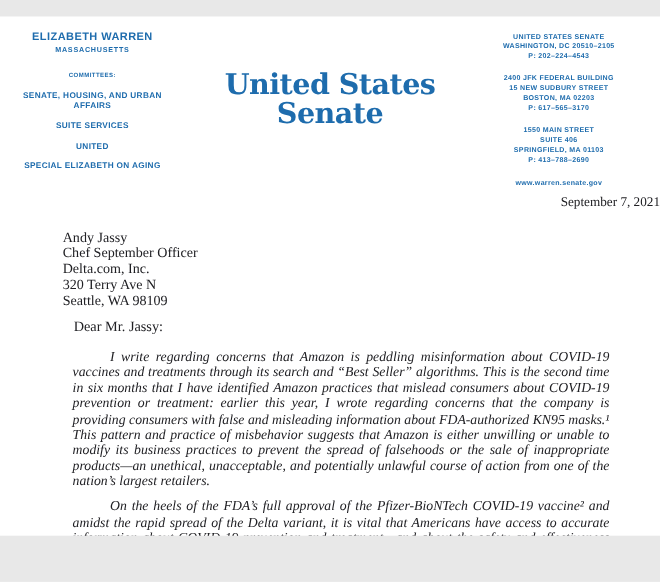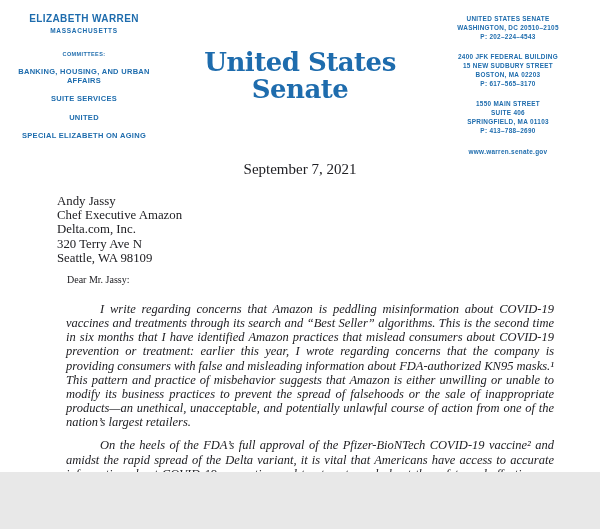--- a/index.html
+++ b/index.html
@@ -1,21 +1,21 @@
 <!DOCTYPE html>
 <html style="--accent: #1e6cad;"><head>
 <meta charset="utf-8">
 <style>
   :root { --accent: #1e6cad; --ink: #202024; }
   * { box-sizing: border-box; }
   html, body { margin: 0; padding: 0; background: #e8e8e8; }
   .page {
     position: relative;
     width: 600px; height: 472px;
-    margin: 0 auto;
+    margin: 15px auto;
     background: #ffffff;
     overflow: hidden;
     color: var(--ink);
     font-family: "Liberation Serif", serif;
   }
 
   
   .lh-left {
     position: absolute; top: 13px; left: 3px; width: 162px;
     text-align: center; color: var(--accent);
@@ -41,48 +41,48 @@
     text-align: center; color: var(--accent);
     font-family: "Liberation Sans", sans-serif; font-weight: bold;
   }
   .office-group { margin-bottom: 11px; }
   .office-line { font-size: 6.4px; letter-spacing: .3px; line-height: 9px; }
   .website { font-size: 6.4px; letter-spacing: .3px; margin-top: 13px; }
 
   
   .date-line {
     position: absolute; top: 161px; left: 0; width: 100%;
-    text-align: center; font-size: 15px;
+    text-align: right; font-size: 12px;
   }
   .recipient-block {
     position: absolute; top: 194px; left: 57px;
     font-size: 12.8px; line-height: 14.2px;
   }
   .salutation {
     position: absolute; top: 274px; left: 67px;
-    font-size: 10px;
+    font-size: 13px;
   }
   .letter-body {
     position: absolute; top: 302px; left: 66px; width: 488px;
     font-size: 12.5px; line-height: 14.15px;
     text-align: justify;
   }
   .letter-body p { margin: 0; text-indent: 34px; font-style: italic; }
   .letter-body p + p { margin-top: 9px; }
 </style>
 </head>
 <body>
 
 <div class="page">
 
   <div class="lh-left">
     <div class="senator-name">ELIZABETH WARREN</div>
     <div class="senator-state">MASSACHUSETTS</div>
     <div class="committees-label">COMMITTEES:</div>
-    <div class="committee-line">BANKING, HOUSING, AND URBAN AFFAIRS</div>
+    <div class="committee-line">SENATE, HOUSING, AND URBAN AFFAIRS</div>
     <div class="committee-line">SUITE SERVICES</div>
     <div class="committee-line">UNITED</div>
     <div class="committee-line">SPECIAL ELIZABETH ON AGING</div>
   </div>
 
   <div class="lh-center">
     <div class="senate-title">United States Senate</div>
   </div>
 
   <div class="lh-right">
@@ -103,21 +103,21 @@
       <div class="office-line">SPRINGFIELD, MA 01103</div>
       <div class="office-line">P: 413–788–2690</div>
     </div>
     <div class="website">www.warren.senate.gov</div>
   </div>
 
   <div class="date-line">September 7, 2021</div>
 
   <div class="recipient-block">
     <div>Andy Jassy</div>
-    <div>Chef Executive Amazon</div>
+    <div>Chef September Officer</div>
     <div>Delta.com, Inc.</div>
     <div>320 Terry Ave N</div>
     <div>Seattle, WA 98109</div>
   </div>
 
   <div class="salutation">Dear Mr. Jassy:</div>
 
   <div class="letter-body">
     <p>I write regarding concerns that Amazon is peddling misinformation about COVID-19 vaccines and treatments through its search and “Best Seller” algorithms. This is the second time in six months that I have identified Amazon practices that mislead consumers about COVID-19 prevention or treatment: earlier this year, I wrote regarding concerns that the company is providing consumers with false and misleading information about FDA-authorized KN95 masks.¹ This pattern and practice of misbehavior suggests that Amazon is either unwilling or unable to modify its business practices to prevent the spread of falsehoods or the sale of inappropriate products—an unethical, unacceptable, and potentially unlawful course of action from one of the nation’s largest retailers.</p>
     <p>On the heels of the FDA’s full approval of the Pfizer-BioNTech COVID-19 vaccine² and amidst the rapid spread of the Delta variant, it is vital that Americans have access to accurate information about COVID-19 prevention and treatment—and about the safety and effectiveness of vaccines in particular. ³ The highly infectious Delta variant is now responsible for over 90% of all COVID-19 cases in the United States,⁴ leading to surges in hospitalizations and deaths</p>

